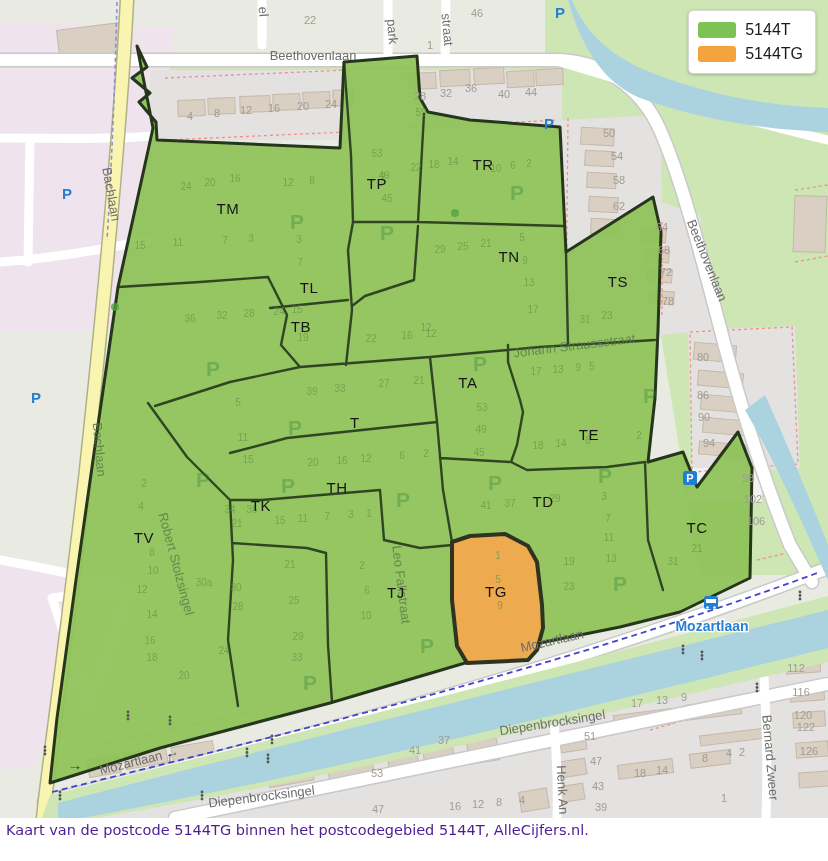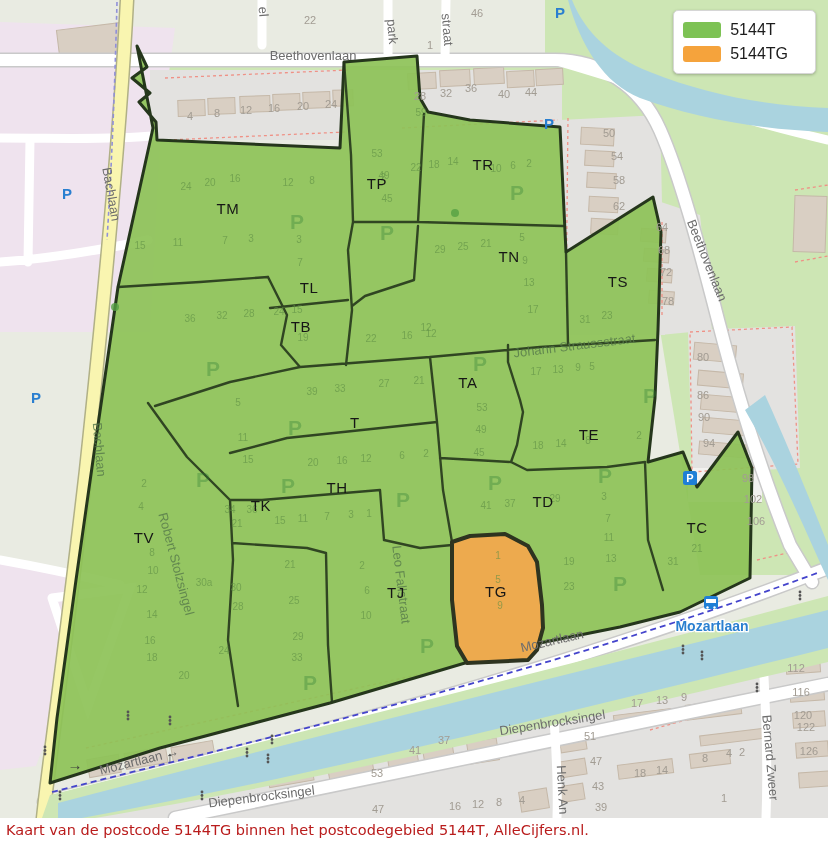--- a/index.html
+++ b/index.html
@@ -12,26 +12,26 @@
   .street-faint{font-size:13px;fill:#55784a;opacity:.8;text-anchor:middle;}
   .street-transit{font-size:14px;font-weight:bold;fill:#2a7fd0;text-anchor:middle;
                   paint-order:stroke;stroke:#ffffff;stroke-width:2.5px;}
   .num-out{font-size:11px;fill:#a29c93;text-anchor:middle;}
   .num-in{font-size:10px;fill:#5f8f45;opacity:.62;text-anchor:middle;}
   .p-green{font-size:21px;font-weight:bold;fill:#2f7f35;opacity:.35;text-anchor:middle;}
   .p-blue{font-size:15px;font-weight:bold;fill:#2a7fd0;text-anchor:middle;}
   .p-box{font-size:11px;font-weight:bold;fill:#ffffff;text-anchor:middle;}
   .arrow-glyph{font-size:15px;font-weight:bold;fill:#3c3c3c;text-anchor:middle;}
   .legend{position:absolute;right:12px;top:10px;background:#fff;border:1px solid #d6d6d6;
-          border-radius:5px;box-shadow:0 1px 3px rgba(0,0,0,.25);padding:7px 27px 7px 9px;z-index:5;}
+          border-radius:5px;box-shadow:0 1px 3px rgba(0,0,0,.25);padding:7px 12px 7px 9px;z-index:5;}
   .legend-row{display:flex;align-items:center;gap:9px;height:24px;}
   .legend-swatch{width:38px;height:16px;border-radius:3px;display:inline-block;}
   .legend-label{font-size:16px;color:#1c1c1c;}
   .caption{position:absolute;left:0;top:818px;width:828px;height:43px;background:#ffffff;
-           font-family:"DejaVu Sans",sans-serif;color:#b91c1c;font-size:14.5px;line-height:20px;
+           font-family:"DejaVu Sans",sans-serif;color:#4c1d95;font-size:14.5px;line-height:20px;
            padding:2px 0 0 6px;box-sizing:border-box;}
 </style>
 </head>
 <body>
 
 <div class="stage">
 
   <div class="map-wrap">
   <svg width="828" height="818" viewBox="0 0 828 818">
 

